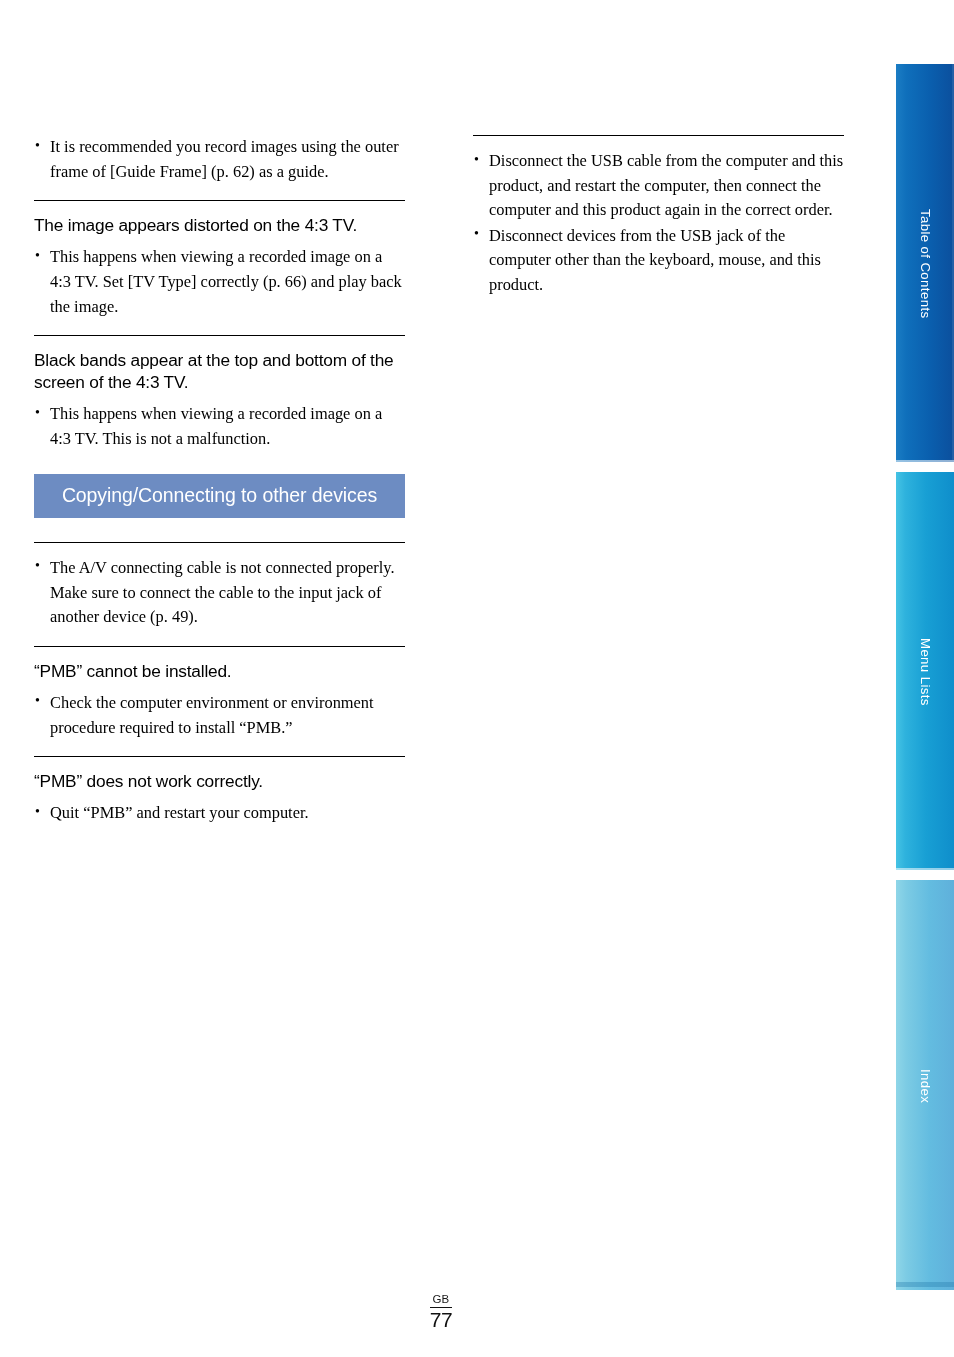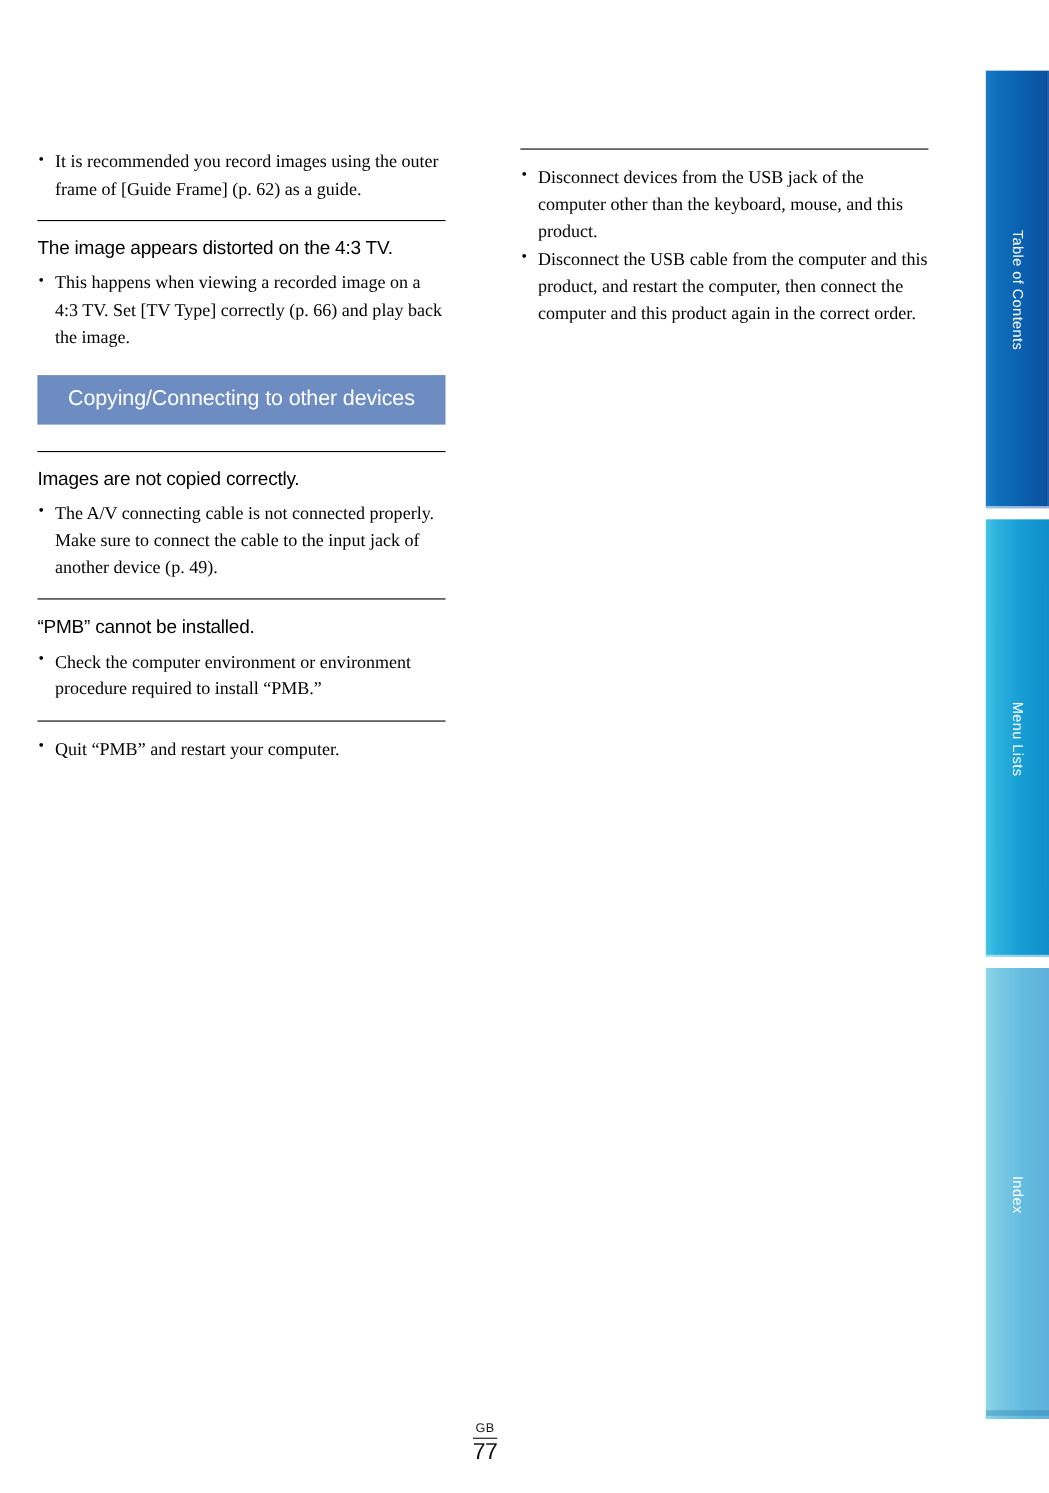--- a/index.html
+++ b/index.html
@@ -200,55 +200,62 @@
     </div>
 
     <div class="blk">
       <div class="rule"></div>
       <h3 class="q-head">The image appears distorted on the 4:3 TV.</h3>
       <ul class="bullets">
         <li>This happens when viewing a recorded image on a 4:3 TV. Set [TV Type] correctly (p. 66) and play back the image.</li>
       </ul>
     </div>
 
+    <div class="blk">
+      <div class="rule"></div>
+      <h3 class="q-head">Black bands appear at the top and bottom of the screen of the 4:3 TV.</h3>
+      <ul class="bullets">
+        <li>This happens when viewing a recorded image on a 4:3 TV. This is not a malfunction.</li>
+      </ul>
+    </div>
 
     <div class="band">Copying/Connecting to other devices</div>
 
     <div class="blk">
       <div class="rule"></div>
-      <h3 class="q-head">Images are not copied correctly.</h3>
       <ul class="bullets">
         <li>The A/V connecting cable is not connected properly. Make sure to connect the cable to the input jack of another device (p. 49).</li>
       </ul>
     </div>
 
 
     <div class="blk">
       <div class="rule"></div>
       <h3 class="q-head">“PMB” cannot be installed.</h3>
       <ul class="bullets">
         <li>Check the computer environment or environment procedure required to install “PMB.”</li>
       </ul>
     </div>
 
     <div class="blk">
       <div class="rule"></div>
+      <h3 class="q-head">“PMB” does not work correctly.</h3>
       <ul class="bullets">
         <li>Quit “PMB” and restart your computer.</li>
       </ul>
     </div>
 
   </div>
 
   <div class="col col-right">
     <div class="blk">
       <div class="rule"></div>
       <ul class="bullets">
+        <li>Disconnect the USB cable from the computer and this product, and restart the computer, then connect the computer and this product again in the correct order.</li>
         <li>Disconnect devices from the USB jack of the computer other than the keyboard, mouse, and this product.</li>
-        <li>Disconnect the USB cable from the computer and this product, and restart the computer, then connect the computer and this product again in the correct order.</li>
       </ul>
     </div>
   </div>
 
   <div class="tabstrip">
 
     <div class="tab tab-toc">
       <div class="tab-label">Table of Contents</div>
     </div>
 

